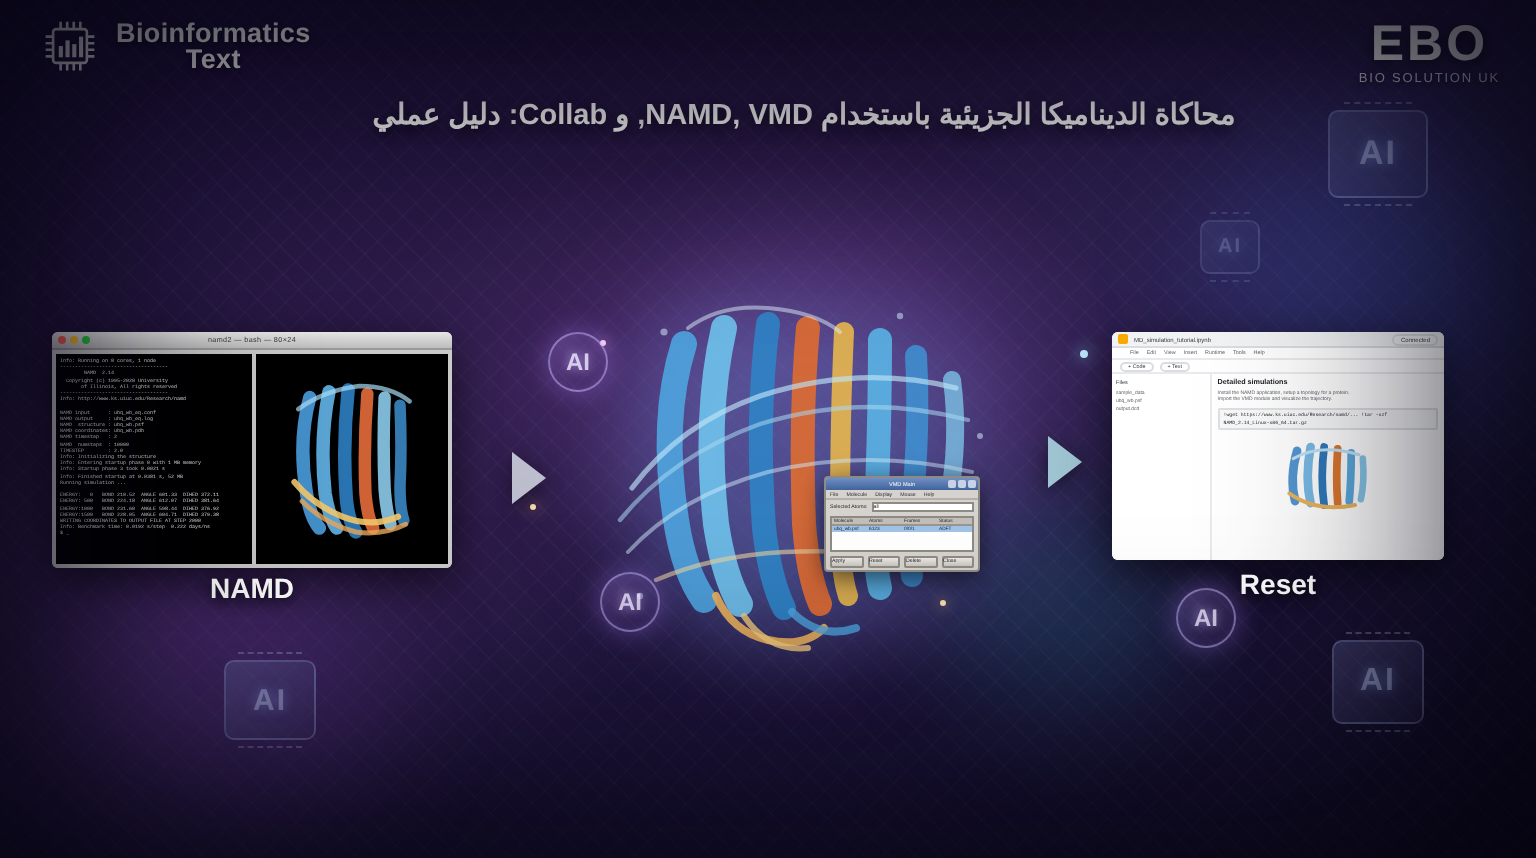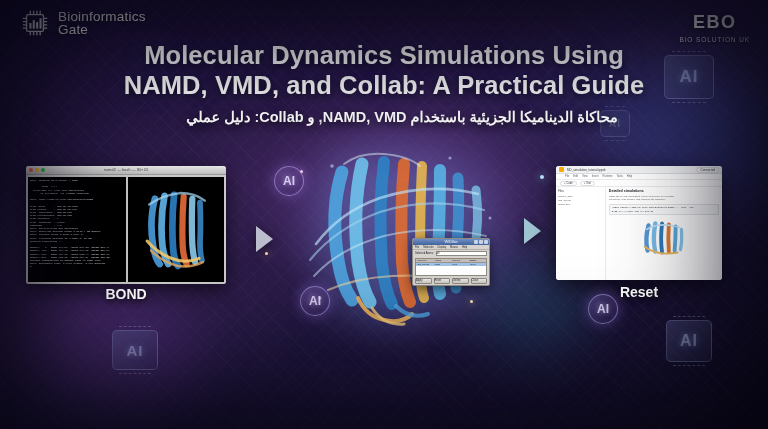--- a/index.html
+++ b/index.html
@@ -55,29 +55,30 @@
   .chip::before { top: -5px; }
   .chip::after { bottom: -5px; }
 
   
   .logo-left {
     position: absolute; left: 20px; top: 8px;
     display: flex; align-items: center; gap: 8px;
   }
   .logo-mark { width: 30px; height: 30px; flex: 0 0 30px; }
   .logo-text {
-    color: #ffffff; font-size: 13.5px; font-weight: 400;
+    color: #ffffff; font-size: 13.5px; font-weight: 700;
     line-height: 13px; letter-spacing: .2px;
     text-shadow: 0 1px 4px rgba(0,0,0,.7);
+    text-align: center;
   }
   .logo-right {
     position: absolute; right: 18px; top: 10px; text-align: center;
   }
   .ebo-main {
-    color: #ffffff; font-size: 18px; font-weight: 700; letter-spacing: 1.5px;
+    color: #ffffff; font-size: 25px; font-weight: 700; letter-spacing: 1.5px;
     line-height: 25px;
     text-shadow: 0 2px 7px rgba(0,0,0,.8);
   }
   .ebo-sub {
     color: #d8dce8; font-size: 6.5px; letter-spacing: .9px;
     margin-top: 1px;
     text-shadow: 0 1px 3px rgba(0,0,0,.8);
   }
 
   
@@ -252,34 +253,30 @@
       </g>
       <g fill="#ffffff">
         <rect x="10" y="16" width="2.2" height="6"></rect>
         <rect x="13.6" y="13" width="2.2" height="9"></rect>
         <rect x="17.2" y="15" width="2.2" height="7"></rect>
         <rect x="20.8" y="11" width="2.2" height="11"></rect>
       </g>
     </svg>
     <div class="logo-text">
       <div>Bioinformatics</div>
-      <div>Gate</div>
+      <div>Text</div>
     </div>
   </div>
 
   <div class="logo-right">
     <div class="ebo-main">EBO</div>
     <div class="ebo-sub">BIO SOLUTION UK</div>
   </div>
 
   <div class="title-block">
-    <div class="title-en">
-      <div>Molecular Dynamics Simulations Using</div>
-      <div>NAMD, VMD, and Collab: A Practical Guide</div>
-    </div>
     <div class="title-ar">محاكاة الديناميكا الجزيئية باستخدام NAMD, VMD, و Collab: دليل عملي</div>
   </div>
 
   <div class="panel win-namd">
     <div class="win-bar">
       <span class="dot r"></span>
       <span class="dot y"></span>
       <span class="dot g"></span>
       <span class="win-bar-title">namd2 — bash — 80×24</span>
     </div>
@@ -322,21 +319,21 @@
             <path d="M67 18 Q66 42 67 66 Q68 78 70 84" stroke="#8fd0f0" stroke-width="6.5" opacity=".88"></path>
             <path d="M75 22 Q76 44 75 64 Q75 76 77 82" stroke="#3d8fd0" stroke-width="6" opacity=".85"></path>
             <path d="M20 62 Q30 74 45 80 Q60 86 74 80" stroke="#f2c66a" stroke-width="3.2" opacity=".9"></path>
             <path d="M24 72 Q36 84 52 88 Q66 90 78 84" stroke="#e8a85a" stroke-width="2.6" opacity=".8"></path>
             <path d="M22 24 Q36 14 54 12 Q70 12 80 20" stroke="#a8dcf5" stroke-width="2.4" opacity=".7"></path>
           </g>
         </svg>
       </div>
     </div>
   </div>
-  <div class="panel-label" style="left:26px;top:286px;width:200px;">BOND</div>
+  <div class="panel-label" style="left:26px;top:286px;width:200px;">NAMD</div>
 
   <div class="arrow" style="left:256px;top:226px;border-left:17px solid rgba(215,218,232,.85);"></div>
 
   <div class="vmd-stage">
     <svg viewBox="0 0 215 185" width="215" height="185" style="position:absolute;left:0;top:0;filter:drop-shadow(0 0 22px rgba(90,160,230,.45));">
       <g fill="none" stroke-linecap="round">
         <path d="M42 24 Q30 62 38 112 Q42 138 52 152" stroke="#4ea3dd" stroke-width="13" opacity=".92"></path>
         <path d="M62 16 Q52 60 58 114 Q62 140 70 154" stroke="#6fc0ea" stroke-width="13" opacity=".92"></path>
         <path d="M84 14 Q78 60 82 116 Q85 142 92 156" stroke="#2f84c6" stroke-width="12" opacity=".9"></path>
         <path d="M104 16 Q100 60 102 114 Q104 140 110 154" stroke="#d96a35" stroke-width="12" opacity=".95"></path>

